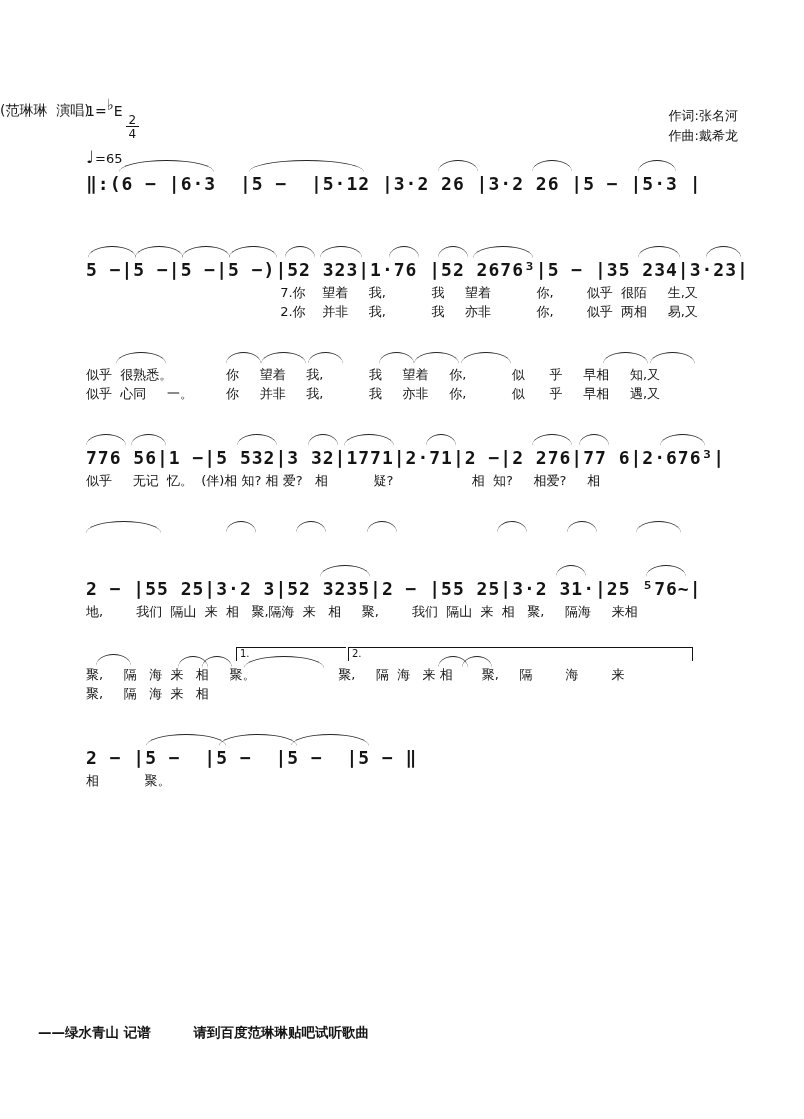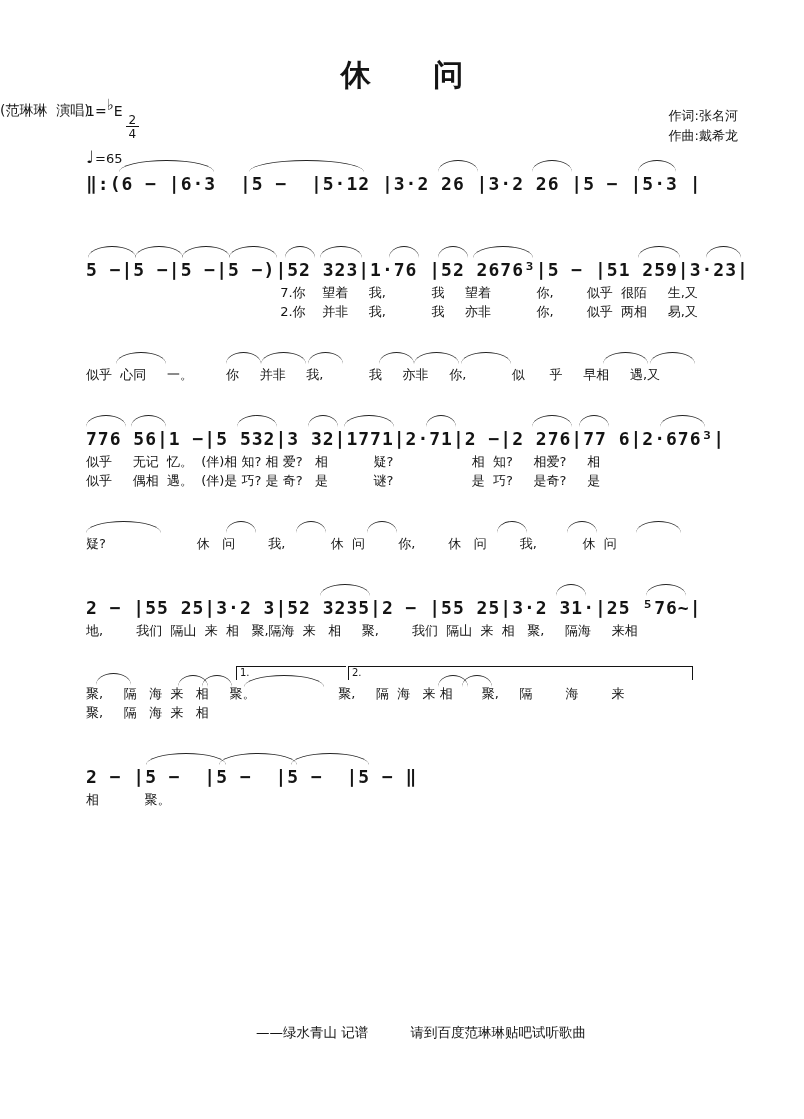--- a/index.html
+++ b/index.html
@@ -26,29 +26,28 @@
             font-size:18px;font-weight:bold;line-height:24px;letter-spacing:1px;white-space:pre;}
   .lyric{font-size:13px;line-height:17px;white-space:pre;margin-top:2px;}
   .slurs i{position:absolute;top:4px;height:11px;display:block;
            border-top:1.6px solid #222;border-radius:50% 50% 0 0 / 100% 100% 0 0;}
   .volta{position:absolute;top:-1px;height:14px;box-sizing:border-box;
          border-top:1.4px solid #141414;border-left:1.4px solid #141414;
          font-size:10px;line-height:10px;padding:1px 0 0 3px;}
   .volta b{font-weight:normal;}
   .volta-end{border-right:1.4px solid #141414;}
   .footer{position:absolute;top:1024px;left:0;width:100%;box-sizing:border-box;
-          text-align:center;font-size:13.5px;}
+          text-align:left;font-size:13.5px;font-weight:bold;}
   .footer span{margin-left:38px;}
 </style>
 </head>
 <body>
 
 <div class="page">
 
-  <div class="title">休      问</div>
   <div class="subtitle">(范琳琳  演唱)</div>
 
   <div class="credits">
     <div>作词:张名河</div>
     <div>作曲:戴希龙</div>
   </div>
 
   <div class="keysig">
     <div class="keyrow">
       <span>1=</span><sup>♭</sup><span>E</span><span class="frac">
@@ -75,57 +74,56 @@
 
     <div class="line gap-b">
       <span class="slurs">
         <i style="left:2px;width:48px"></i><i style="left:49px;width:48px"></i>
         <i style="left:96px;width:48px"></i><i style="left:143px;width:48px"></i>
         <i style="left:199px;width:30px"></i><i style="left:234px;width:42px"></i>
         <i style="left:303px;width:30px"></i><i style="left:352px;width:30px"></i>
         <i style="left:387px;width:60px"></i><i style="left:552px;width:42px"></i>
         <i style="left:620px;width:35px"></i>
       </span>
-      <div class="notation">5 −|5 −|5 −|5 −)|52 323|1·76 |52 2676³|5 − |51 259|3·23|</div>
+      <div class="notation">5 −|5 −|5 −|5 −)|52 323|1·76 |52 2676³|5 − |35 234|3·23|</div>
       <div class="lyric">                                               7.你    望着     我,           我     望着           你,        似乎  很陌     生,又</div>
       <div class="lyric">                                               2.你    并非     我,           我     亦非           你,        似乎  两相     易,又</div>
     </div>
 
     <div class="line gap-b">
       <span class="slurs">
         <i style="left:30px;width:50px"></i><i style="left:140px;width:35px"></i>
         <i style="left:175px;width:45px"></i><i style="left:222px;width:35px"></i>
         <i style="left:293px;width:35px"></i><i style="left:328px;width:45px"></i>
         <i style="left:375px;width:50px"></i><i style="left:517px;width:45px"></i>
         <i style="left:564px;width:45px"></i>
       </span>
+      <div class="lyric">似乎  很熟悉。             你     望着     我,           我     望着     你,           似      乎     早相     知,又</div>
       <div class="lyric">似乎  心同     一。        你     并非     我,           我     亦非     你,           似      乎     早相     遇,又</div>
     </div>
 
     <div class="line gap-b">
       <span class="slurs">
         <i style="left:0px;width:40px"></i><i style="left:45px;width:35px"></i>
         <i style="left:151px;width:40px"></i><i style="left:222px;width:30px"></i>
         <i style="left:258px;width:50px"></i><i style="left:340px;width:30px"></i>
         <i style="left:446px;width:40px"></i><i style="left:493px;width:30px"></i>
         <i style="left:574px;width:45px"></i>
       </span>
       <div class="notation">776 56|1 −|5 532|3 32|1771|2·71|2 −|2 276|77 6|2·676³|</div>
       <div class="lyric">似乎     无记  忆。  (伴)相 知? 相 爱?   相           疑?                   相  知?     相爱?     相</div>
-      <div class="lyric">似乎     偶相  遇。  (伴)是 巧? 是 奇?   是           谜?                   是  巧?     是奇?     是</div>
     </div>
 
     <div class="line gap-b">
       <span class="slurs">
         <i style="left:0px;width:75px"></i><i style="left:140px;width:30px"></i>
         <i style="left:210px;width:30px"></i><i style="left:281px;width:30px"></i>
         <i style="left:411px;width:30px"></i><i style="left:481px;width:30px"></i>
         <i style="left:550px;width:45px"></i>
       </span>
-      <div class="lyric">疑?                      休   问        我,           休  问        你,        休   问        我,           休  问</div>
     </div>
 
     <div class="line gap-b">
       <span class="slurs">
         <i style="left:234px;width:50px"></i><i style="left:470px;width:30px"></i>
         <i style="left:560px;width:40px"></i>
       </span>
       <div class="notation">2 − |55 25|3·2 3|52 3235|2 − |55 25|3·2 31·|25 ⁵76~|</div>
       <div class="lyric">地,        我们  隔山  来  相   聚,隔海  来   相     聚,        我们  隔山  来  相   聚,     隔海     来相</div>
     </div>

